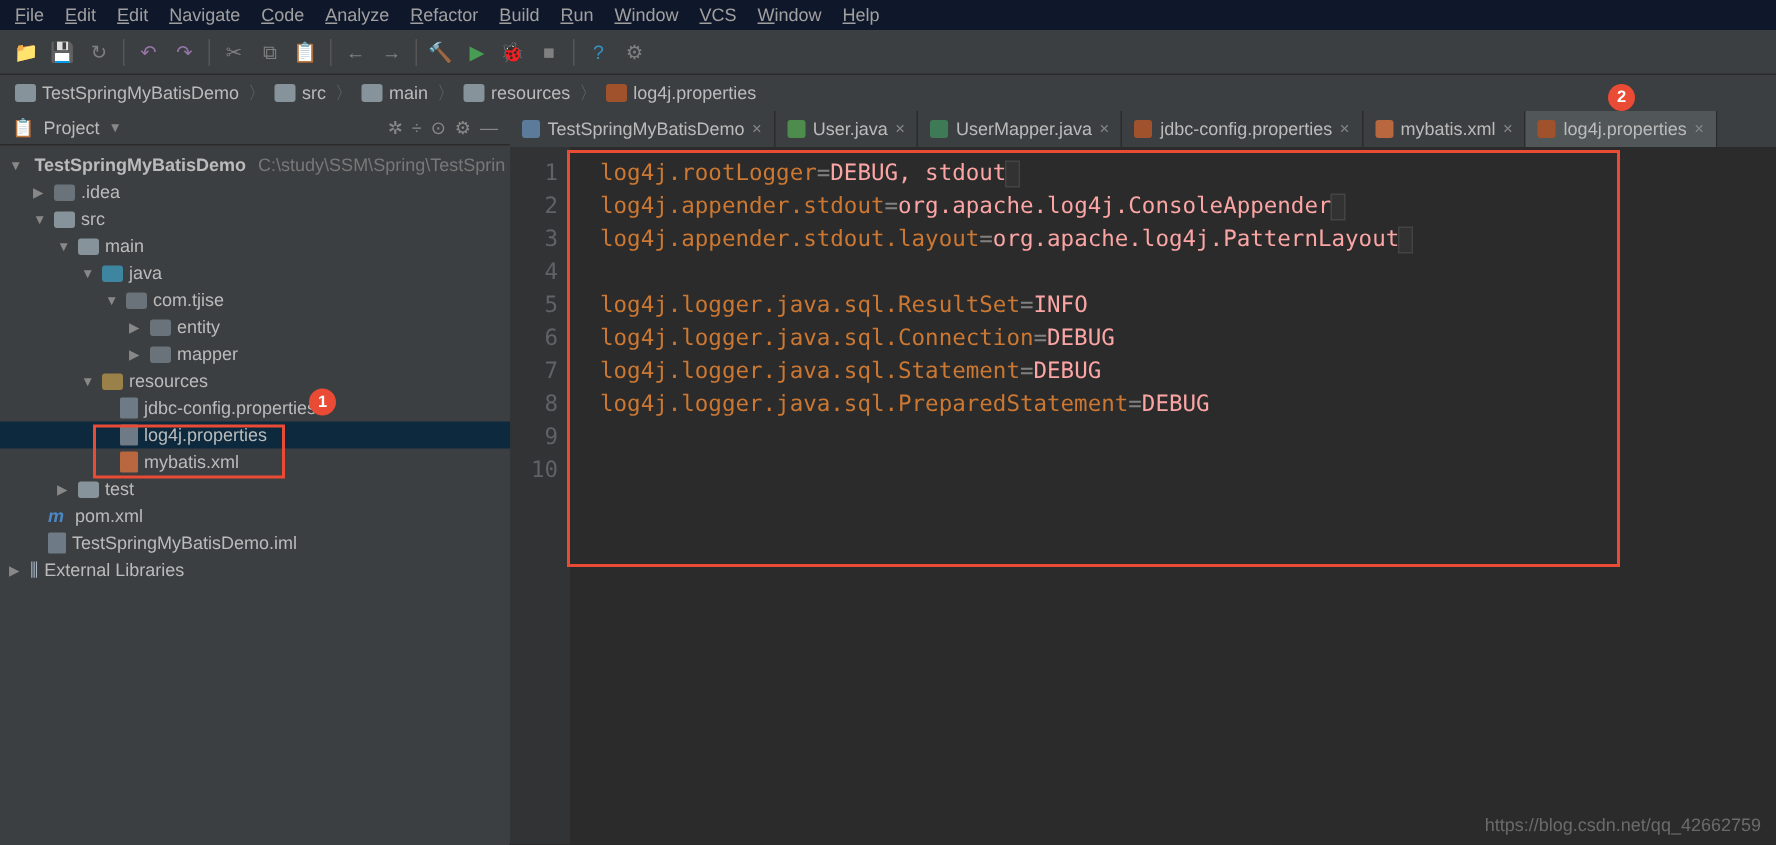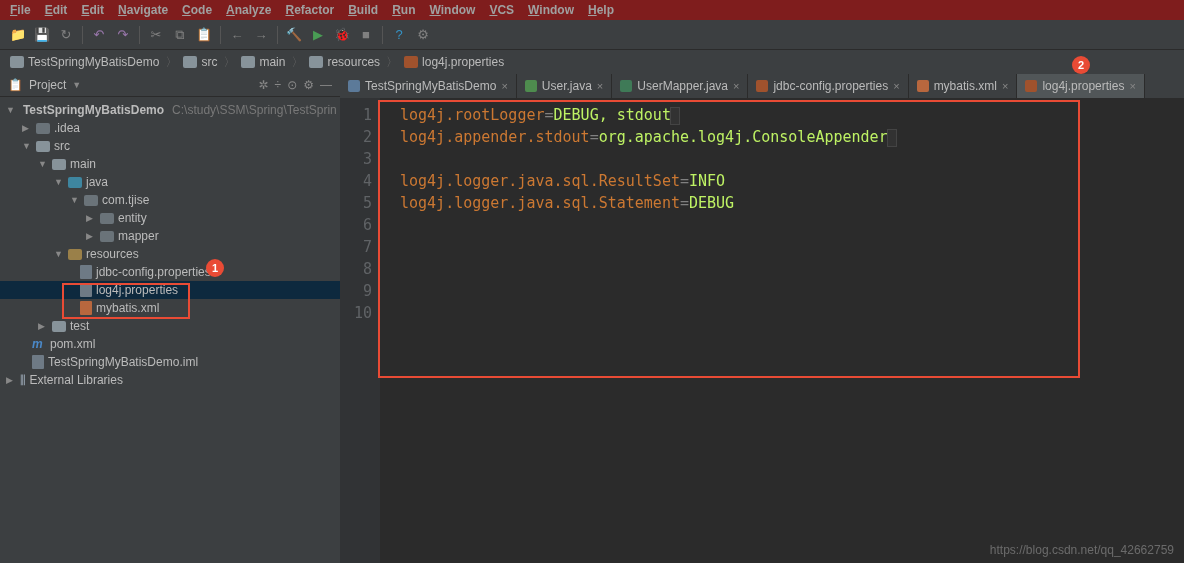--- a/index.html
+++ b/index.html
@@ -1,17 +1,17 @@
 <!DOCTYPE html>
 <html><head>
 <meta charset="utf-8">
 <style>
 * { margin: 0; padding: 0; box-sizing: border-box; }
 body { font-family: "Segoe UI", Arial, sans-serif; font-size: 12px; background: #2b2b2b; color: #bbbbbb; width: 1184px; height: 563px; overflow: hidden; position: relative; }
-.menubar { display: flex; gap: 14px; padding: 2px 10px; background: #7f1d1d; color: #a0a0a0; height: 20px; align-items: center; font-weight: bold; }
+.menubar { display: flex; gap: 14px; padding: 2px 10px; background: #0f172a; color: #a0a0a0; height: 20px; align-items: center; }
 .menubar span:first-letter { text-decoration: underline; }
 .toolbar { display: flex; gap: 8px; padding: 4px 10px; background: #3c3f41; height: 30px; align-items: center; border-bottom: 1px solid #2b2b2b; }
 .tb-ico { width: 16px; height: 16px; display: flex; align-items: center; justify-content: center; color: #808080; font-size: 13px; }
 .tb-sep { width: 1px; height: 18px; background: #555; }
 .breadcrumbs { display: flex; gap: 6px; padding: 4px 10px; background: #3c3f41; height: 24px; align-items: center; color: #bbbbbb; }
 .bc-item { display: flex; align-items: center; gap: 4px; }
 .bc-fold { width: 14px; height: 12px; background: #87939a; border-radius: 2px; }
 .bc-sep { color: #666; }
 .main { display: flex; height: calc(100% - 74px); }
 .sidebar { width: 340px; background: #3c3f41; display: flex; flex-direction: column; }
@@ -32,21 +32,21 @@
 .tabs { display: flex; background: #3c3f41; height: 24px; align-items: stretch; }
 .tab { display: flex; align-items: center; gap: 5px; padding: 0 8px; border-right: 1px solid #2b2b2b; color: #bbbbbb; font-size: 12px; }
 .tab.active { background: #515658; }
 .tab .close { color: #888; font-size: 11px; }
 .tab-ico { width: 12px; height: 12px; border-radius: 2px; }
 .code-wrap { position: relative; flex: 1; display: flex; }
 .gutter { width: 40px; background: #313335; color: #606366; text-align: right; padding: 6px 8px 0 0; font-family: "Consolas", monospace; font-size: 15px; line-height: 22px; }
 .code { flex: 1; padding: 6px 0 0 20px; font-family: "Consolas", monospace; font-size: 15px; line-height: 22px; }
 .code .key { color: #cc7832; margin-top: 24px; }
 .code .eq { color: #808080; }
-.code .val { color: #bef264; }
+.code .val { color: #fca5a5; }
 .code .cursor-mark { background: #323232; outline: 1px solid #444; display: inline-block; width: 8px; height: 16px; vertical-align: middle; }
 .watermark { position: absolute; right: 10px; bottom: 6px; color: #808080; font-size: 12px; opacity: .75; }
 </style>
 </head>
 <body>
 
 <div class="menubar" id="menubar">
     <span>File</span>
     <span>Edit</span>
     <span>Edit</span>
@@ -257,23 +257,26 @@
           <div>5</div>
           <div>6</div>
           <div>7</div>
           <div>8</div>
           <div>9</div>
           <div>10</div>
         </div>
       <div class="code" id="code">
           <div><span class="key">log4j.rootLogger</span><span class="eq">=</span><span class="val">DEBUG, stdout</span><span class="cursor-mark"></span></div>
           <div><span class="key">log4j.appender.stdout</span><span class="eq">=</span><span class="val">org.apache.log4j.ConsoleAppender</span><span class="cursor-mark"></span></div>
+          <div><span class="key">log4j.appender.stdout.layout</span><span class="eq">=</span><span class="val">org.apache.log4j.PatternLayout</span><span class="cursor-mark"></span></div>
           <div>&nbsp;</div>
           <div><span class="key">log4j.logger.java.sql.ResultSet</span><span class="eq">=</span><span class="val">INFO</span></div>
+          <div><span class="key">log4j.logger.java.sql.Connection</span><span class="eq">=</span><span class="val">DEBUG</span></div>
           <div><span class="key">log4j.logger.java.sql.Statement</span><span class="eq">=</span><span class="val">DEBUG</span></div>
+          <div><span class="key">log4j.logger.java.sql.PreparedStatement</span><span class="eq">=</span><span class="val">DEBUG</span></div>
         </div>
       <div class="hl-box" style="left:38px;top:2px;width:702px;height:278px"></div>
     </div>
   </div>
 </div>
 
 <div class="callout" style="right:94px;top:56px">
     <span>2</span>
   </div>
 <div class="watermark">https://blog.csdn.net/qq_42662759</div>

